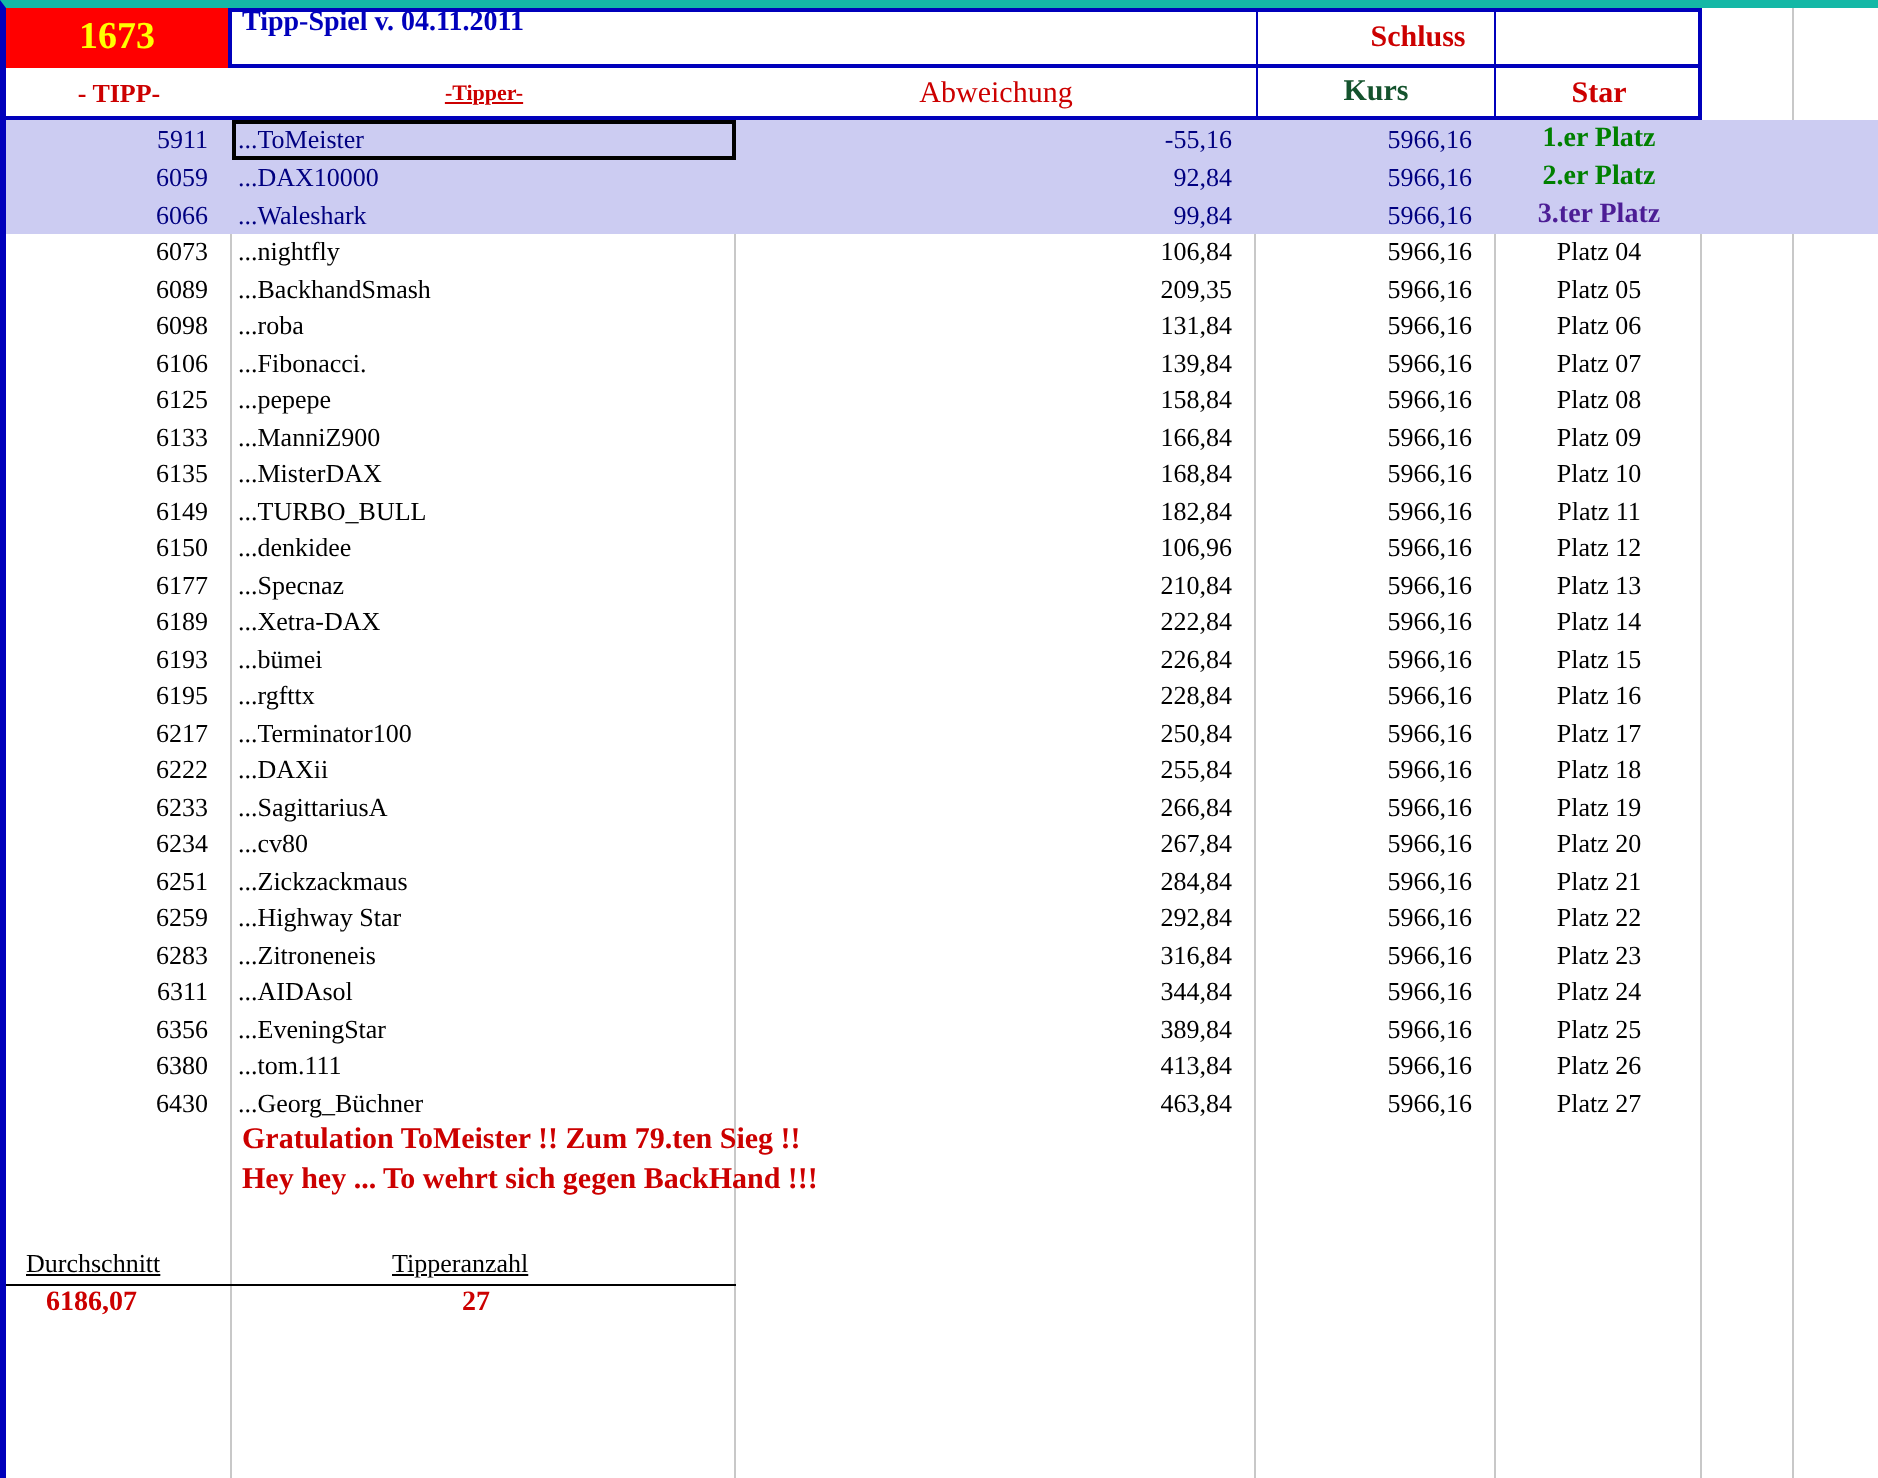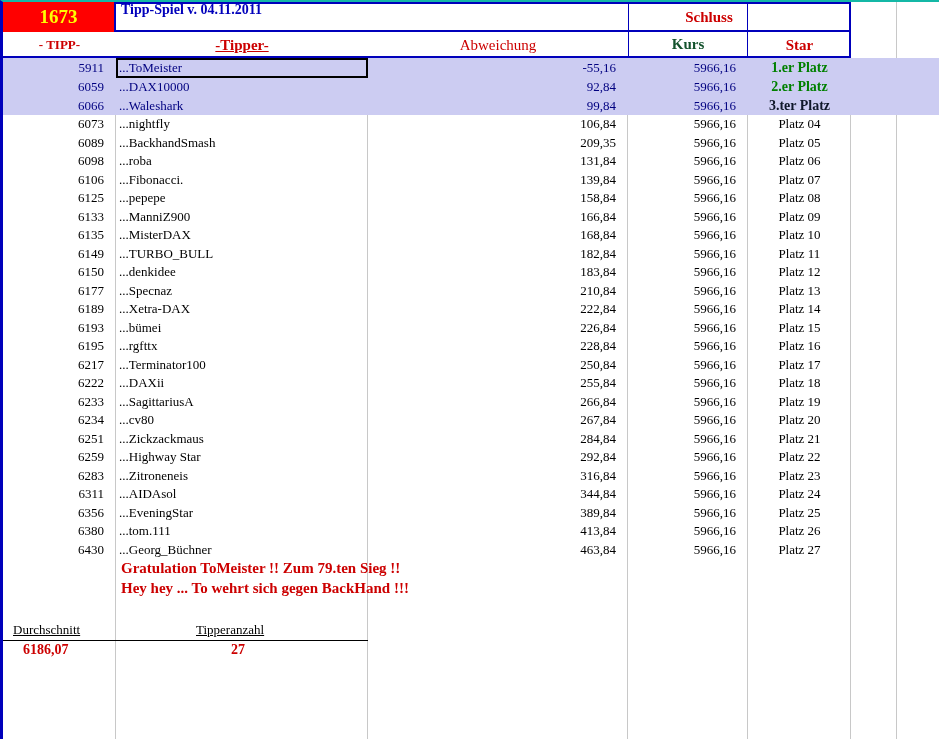--- a/index.html
+++ b/index.html
@@ -15,21 +15,21 @@
     color: #000000;
     overflow: hidden;
     position: relative;
   }
   .sheet {
     position: relative;
     width: 939px;
     height: 739px;
     box-sizing: border-box;
     border-left: 3px solid #0000bb;
-    border-top: 2px solid #14b8a6;
+    border-top: 4px solid #14b8a6;
     background: #ffffff;
   }
 
   
   .vline {
     position: absolute;
     top: 0;
     width: 1px;
     background: #c8c8c8;
     height: 739px;
@@ -104,21 +104,21 @@
     box-sizing: border-box;
   }
   .hdr2-tipper {
     position: absolute;
     left: 113px; top: 30px;
     width: 252px; height: 26px;
     display: flex;
     align-items: center;
     justify-content: center;
     color: #cc0000;
-    font-size: 15px;
+    font-size: 11px;
     font-weight: bold;
     box-sizing: border-box;
     text-decoration: underline;
   }
   .hdr2-abw {
     position: absolute;
     left: 365px; top: 30px;
     width: 260px; height: 26px;
     display: flex;
     align-items: center;
@@ -204,21 +204,21 @@
   }
   .row.hl {
     background: #ccccf2;
   }
   .row.hl .c-platz {
     font-weight: bold;
     font-size: 14px;
   }
   .p1 .c-platz { color: #008000; }
   .p2 .c-platz { color: #008000; }
-  .p3 .c-platz { color: #0f172a; }
+  .p3 .c-platz { color: #4c1d95; }
   .row.hl .c-tipp,
   .row.hl .c-tipper,
   .row.hl .c-abw,
   .row.hl .c-kurs {
     color: #000080;
     font-weight: normal;
   }
   .selbox {
     position: absolute;
     left: 113px; top: 0;
@@ -370,21 +370,21 @@
       <div class="row">
         <div class="c-tipp">6149</div>
         <div class="c-tipper">...TURBO_BULL</div>
         <div class="c-abw">182,84</div>
         <div class="c-kurs">5966,16</div>
         <div class="c-platz">Platz 11</div>
       </div>
       <div class="row">
         <div class="c-tipp">6150</div>
         <div class="c-tipper">...denkidee</div>
-        <div class="c-abw">183,84</div>
+        <div class="c-abw">106,96</div>
         <div class="c-kurs">5966,16</div>
         <div class="c-platz">Platz 12</div>
       </div>
       <div class="row">
         <div class="c-tipp">6177</div>
         <div class="c-tipper">...Specnaz</div>
         <div class="c-abw">210,84</div>
         <div class="c-kurs">5966,16</div>
         <div class="c-platz">Platz 13</div>
       </div>

